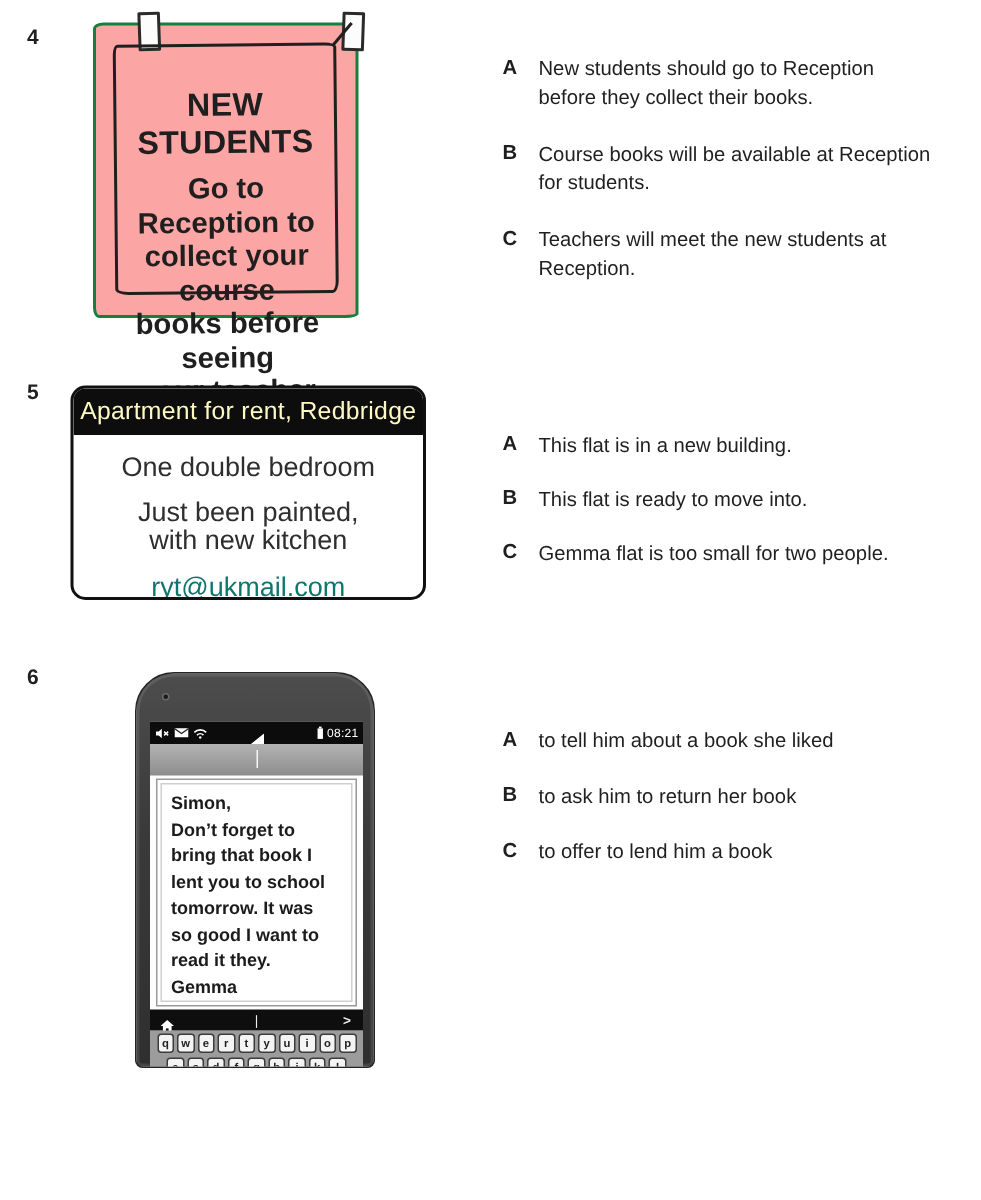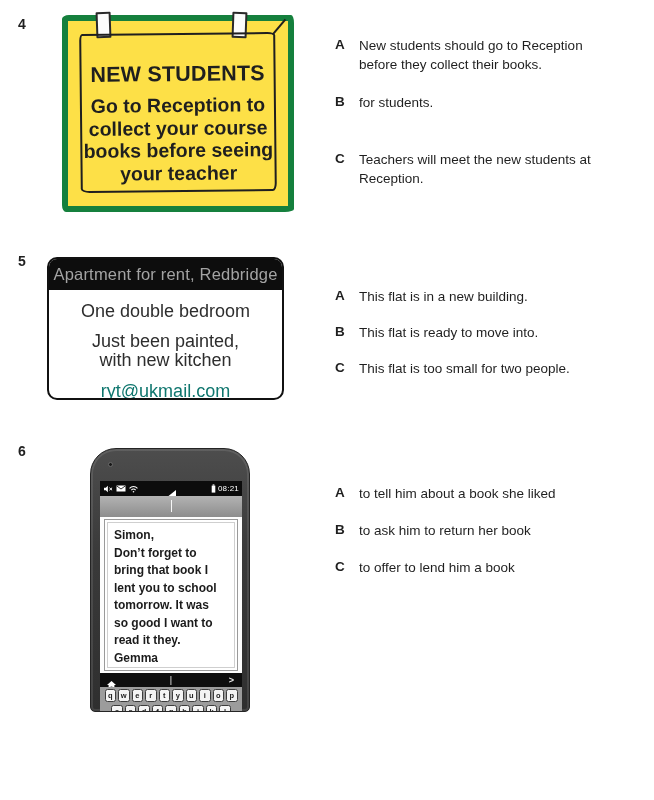--- a/index.html
+++ b/index.html
@@ -12,22 +12,22 @@
   .qnum { position:absolute; font-size:14px; font-weight:bold; color:#1f1f1f; }
 
   
   .opt { position:absolute; display:flex; align-items:flex-start; }
   .opt-letter { flex:none; width:24px; font-size:13.5px; font-weight:bold; padding-top:0.5px; }
   .opt-text { font-size:13.5px; line-height:19px; }
   .q-text { position:absolute; font-size:13.5px; }
 
   
   .poster {
-    position:absolute; left:62px; top:15px; width:232px; height:197px;
-    background:#fde047; border:6px solid #15803d;
+    position:absolute; left:62px; top:15px; width:177px; height:197px;
+    background:#fca5a5; border:2px solid #15803d;
     border-radius:7px 3px 9px 4px / 4px 8px 3px 7px;
   }
   .poster-inner {
     position:absolute; left:12px; top:12px; right:12px; bottom:14px;
     border:2px solid #1f1f1f;
     border-radius:3px 8px 4px 9px / 7px 3px 8px 4px;
     transform:rotate(-0.6deg);
     text-align:center;
   }
   .tape {
@@ -43,21 +43,21 @@
   .poster-title { margin-top:27px; font-size:21.5px; font-weight:bold; letter-spacing:0.2px; }
   .poster-body { margin-top:7px; font-size:19.5px; font-weight:bold; line-height:22.5px; }
 
   
   .advert {
     position:absolute; left:47px; top:257px; width:237px; height:143px;
     background:#ffffff; border:2px solid #111; border-radius:10px;
     text-align:center; overflow:hidden;
   }
   .advert-header {
-    height:31px; line-height:31px; background:#0d0d0d; color:#a3a3a3;
+    height:31px; line-height:31px; background:#0d0d0d; color:#fef9c3;
     font-size:16.5px; letter-spacing:0.2px;text-align:center;
   }
   .advert-line1 { margin-top:11px; font-size:18px; color:#2e2e2e; }
   .advert-line23 { margin-top:10px; font-size:18px; line-height:19px; color:#2e2e2e; }
   .advert-email { margin-top:11px; font-size:18px; color:#0f766e; text-decoration:underline; }
 
   
   .phone {
     position:absolute; left:90px; top:448px; width:160px; height:264px;
     background:linear-gradient(180deg,#4d4d4d 0%,#3a3a3a 40%,#2f2f2f 100%);
@@ -133,20 +133,21 @@
   <div class="opt" style="left:335px; top:36px;">
     <span class="opt-letter">A</span>
     <span class="opt-text">
       <div>New students should go to Reception</div>
       <div>before they collect their books.</div>
     </span>
   </div>
   <div class="opt" style="left:335px; top:93px;">
     <span class="opt-letter">B</span>
     <span class="opt-text">
+      <div>Course books will be available at Reception</div>
       <div>for students.</div>
     </span>
   </div>
   <div class="opt" style="left:335px; top:150px;">
     <span class="opt-letter">C</span>
     <span class="opt-text">
       <div>Teachers will meet the new students at</div>
       <div>Reception.</div>
     </span>
   </div>
@@ -171,21 +172,21 @@
   </div>
   <div class="opt" style="left:335px; top:323px;">
     <span class="opt-letter">B</span>
     <span class="opt-text">
       <div>This flat is ready to move into.</div>
     </span>
   </div>
   <div class="opt" style="left:335px; top:359px;">
     <span class="opt-letter">C</span>
     <span class="opt-text">
-      <div>This flat is too small for two people.</div>
+      <div>Gemma flat is too small for two people.</div>
     </span>
   </div>
 
   <div class="qnum" style="left:18px; top:443px;">6</div>
 
   <div class="phone">
     <div class="camera"></div>
     <div class="screen-bg"></div>
 
     <div class="statusbar">

